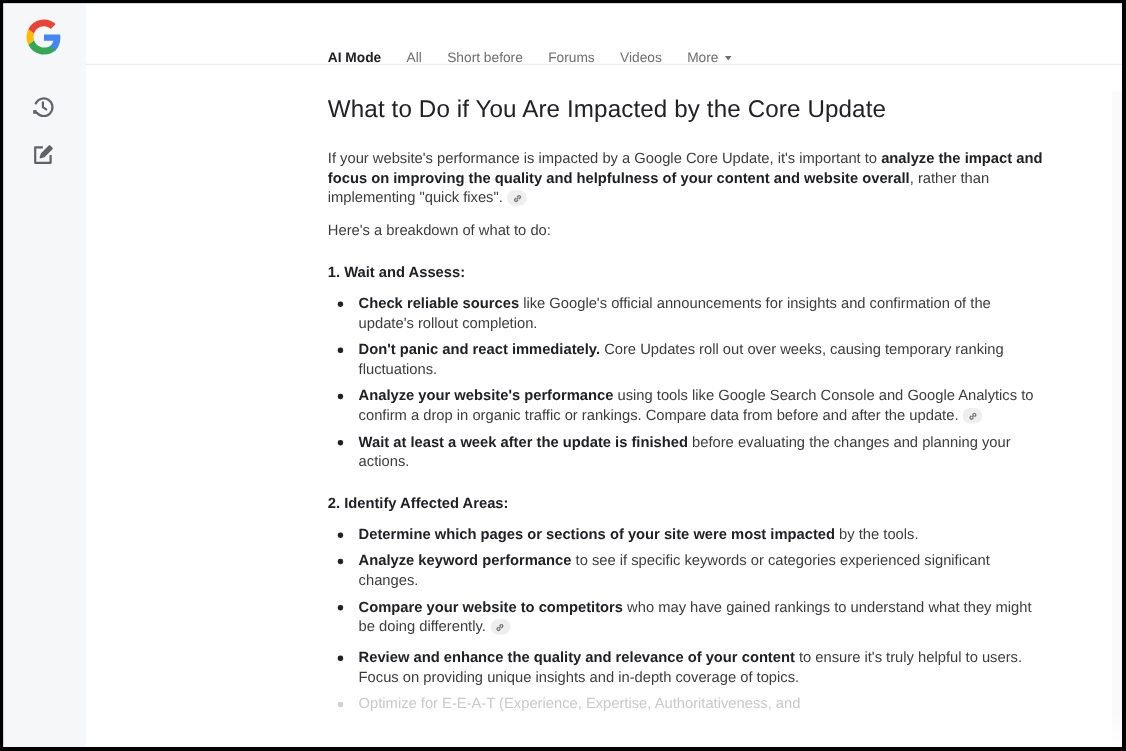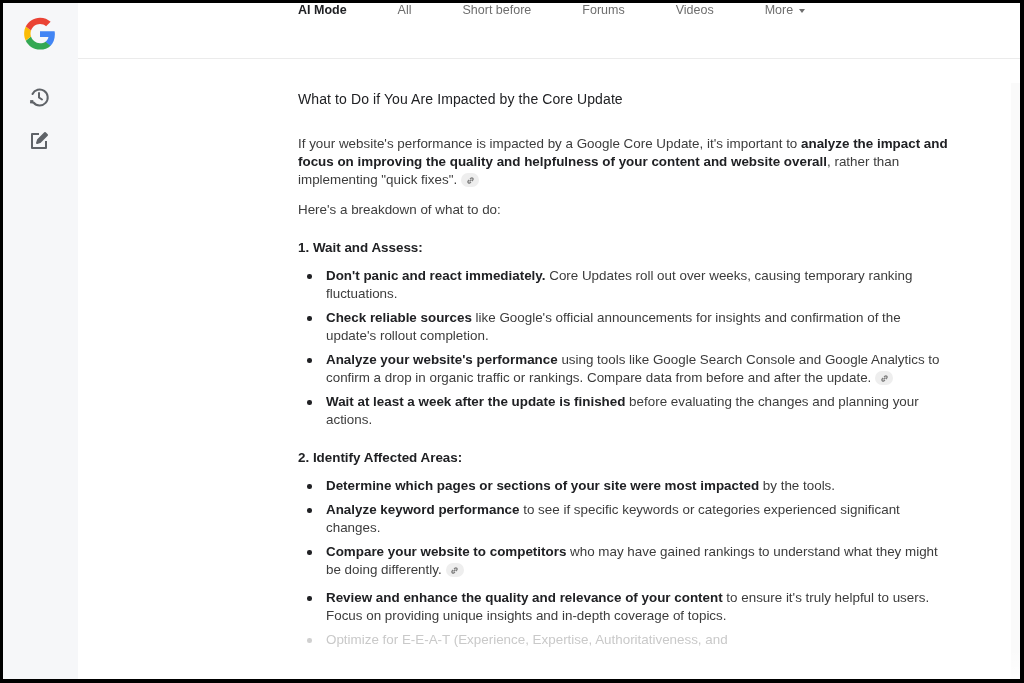--- a/index.html
+++ b/index.html
@@ -15,29 +15,29 @@
   }
   .logo { position: absolute; left: 20px; top: 14px; width: 34px; height: 34px; }
   .side-icon { position: absolute; left: 24px; width: 24px; height: 24px; cursor: pointer; }
   .side-icon.history { top: 82px; }
   .side-icon.newchat { top: 126px; }
 
   .topbar {
     position: absolute; left: 75px; top: 0; right: 0; height: 56px;
     background: #fff; border-bottom: 1px solid #ebebeb;
   }
-  .tabs { position: absolute; left: 220px; top: 0; height: 56px; display: flex; align-items: flex-start; gap: 28px; }
+  .tabs { position: absolute; left: 220px; top: 0; height: 56px; display: flex; align-items: flex-end; }
   .tab { font-size: 12.5px; color: #6e6e6e; margin-right: 23px; cursor: pointer; white-space: nowrap; display: flex; align-items: center; }
   .tab.active { color: #202124; font-weight: bold; }
   .caret { display: inline-block; width: 0; height: 0; border-left: 3px solid transparent; border-right: 3px solid transparent; border-top: 4px solid #6e6e6e; margin-left: 6px; margin-top: 1px; }
 
   .scrollstrip { position: absolute; right: 0; top: 80px; width: 9px; bottom: 0; background: #fafafa; }
 
   .content { position: absolute; left: 295px; top: 80px; width: 650px; color: #3c3c3c; font-size: 13.4px; line-height: 18px; }
-  .title { font-size: 14px; font-weight: normal; color: #202124; line-height: 32px; margin-bottom: 20px; letter-spacing: 0.1px; }
+  .title { font-size: 22px; font-weight: normal; color: #202124; line-height: 32px; margin-bottom: 20px; letter-spacing: 0.1px; }
   .para { margin-bottom: 12px; }
   .section { font-weight: bold; color: #202124; margin-bottom: 10px; margin-top: 20px; }
   b { color: #202124; }
   ul { list-style: none; margin-bottom: 10px; }
   li { position: relative; padding-left: 28px; margin-bottom: 6px; }
   li::before { content: ""; position: absolute; left: 9px; top: 7px; width: 4.5px; height: 4.5px; border-radius: 50%; background: #202124; }
   .cite { display: inline-flex; align-items: center; justify-content: center; width: 18px; height: 14px; border-radius: 7px; background: #eeeeee; vertical-align: middle; margin-left: 4px; cursor: pointer; }
   .cite svg { width: 9px; height: 9px; }
   .fade { color: #c9c9c9; }
   .fade b { color: #c9c9c9; }
@@ -103,22 +103,22 @@
             <path d="M3.5 4.5l-1 1a1.4 1.4 0 0 0 2 2l1-1"></path>
             <path d="M6.5 5.5l1-1a1.4 1.4 0 0 0-2-2l-1 1"></path>
           </svg>
         </span>
     </p>
 
     <p class="para">Here's a breakdown of what to do:</p>
 
     <p class="section">1. Wait and Assess:</p>
     <ul>
+      <li><b>Check reliable sources</b><span> like Google's official announcements for insights and confirmation of the update's rollout completion.</span></li>
       <li><b>Don't panic and react immediately.</b><span> Core Updates roll out over weeks, causing temporary ranking fluctuations.</span></li>
-      <li><b>Check reliable sources</b><span> like Google's official announcements for insights and confirmation of the update's rollout completion.</span></li>
       <li><b>Analyze your website's performance</b><span> using tools like Google Search Console and Google Analytics to confirm a drop in organic traffic or rankings. Compare data from before and after the update.</span><span class="cite">
             <svg viewBox="0 0 10 10" fill="none" stroke="#7a7a7a" stroke-width="1.4">
               <path d="M4 6l2-2"></path>
               <path d="M3.5 4.5l-1 1a1.4 1.4 0 0 0 2 2l1-1"></path>
               <path d="M6.5 5.5l1-1a1.4 1.4 0 0 0-2-2l-1 1"></path>
             </svg>
           </span></li>
       <li><b>Wait at least a week after the update is finished</b><span> before evaluating the changes and planning your actions.</span></li>
     </ul>
 

